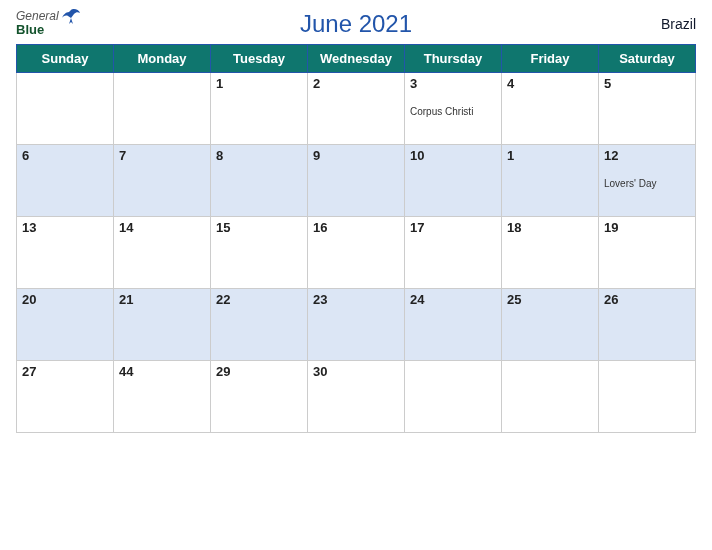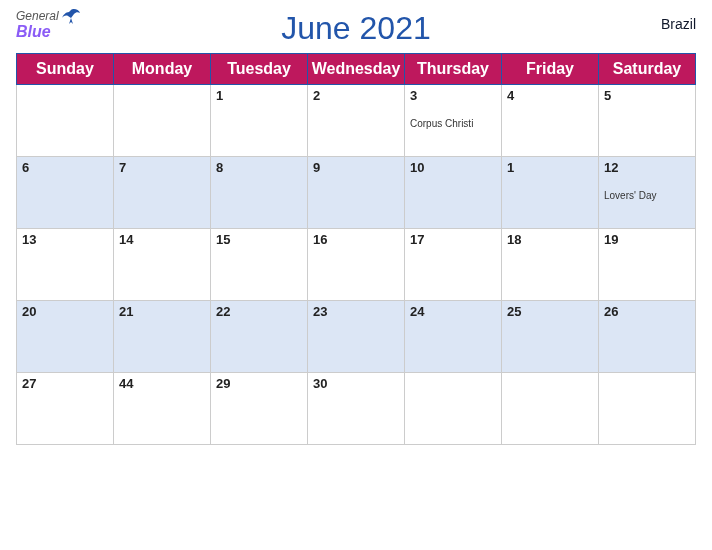--- a/index.html
+++ b/index.html
@@ -24,61 +24,60 @@
       justify-content: center;
       position: relative;
       margin-bottom: 6px;
     }
     .logo-general {
       font-size: 12px;
       color: #555;
       font-style: italic;
     }
     .logo-blue {
-      font-size: 16px;
-      color: #8b5cf6;
+      font-size: 13px;
+      color: #14532d;
       font-weight: bold;
-      font-style: italic;
     }
     .logo-area {
       position: absolute;
       left: 0;
       top: 0;
       display: flex;
       align-items: flex-start;
       gap: 4px;
     }
     .logo-text-col {
       display: flex;
       flex-direction: column;
       line-height: 1.1;
     }
     .title {
-      font-size: 32px;
+      font-size: 24px;
       color: #2255aa;
       font-weight: normal;
       text-align: center;
     }
     .country {
       position: absolute;
       right: 0;
       top: 6px;
       font-size: 14px;
       color: #0f172a;
     }
     .calendar-table {
       width: 100%;
       border-collapse: collapse;
       table-layout: fixed;
     }
     .day-header {
-      background-color: #be185d;
+      background-color: #0f766e;
       color: #fff;
       text-align: center;
-      font-size: 16px;
+      font-size: 13px;
       padding: 6px 2px;
       font-weight: bold;
       border: 1px solid #2255aa;
     }
     .week-row td {
       border: 1px solid #ccc;
       vertical-align: top;
       height: 72px;
       padding: 3px 5px;
       background: #fff;

